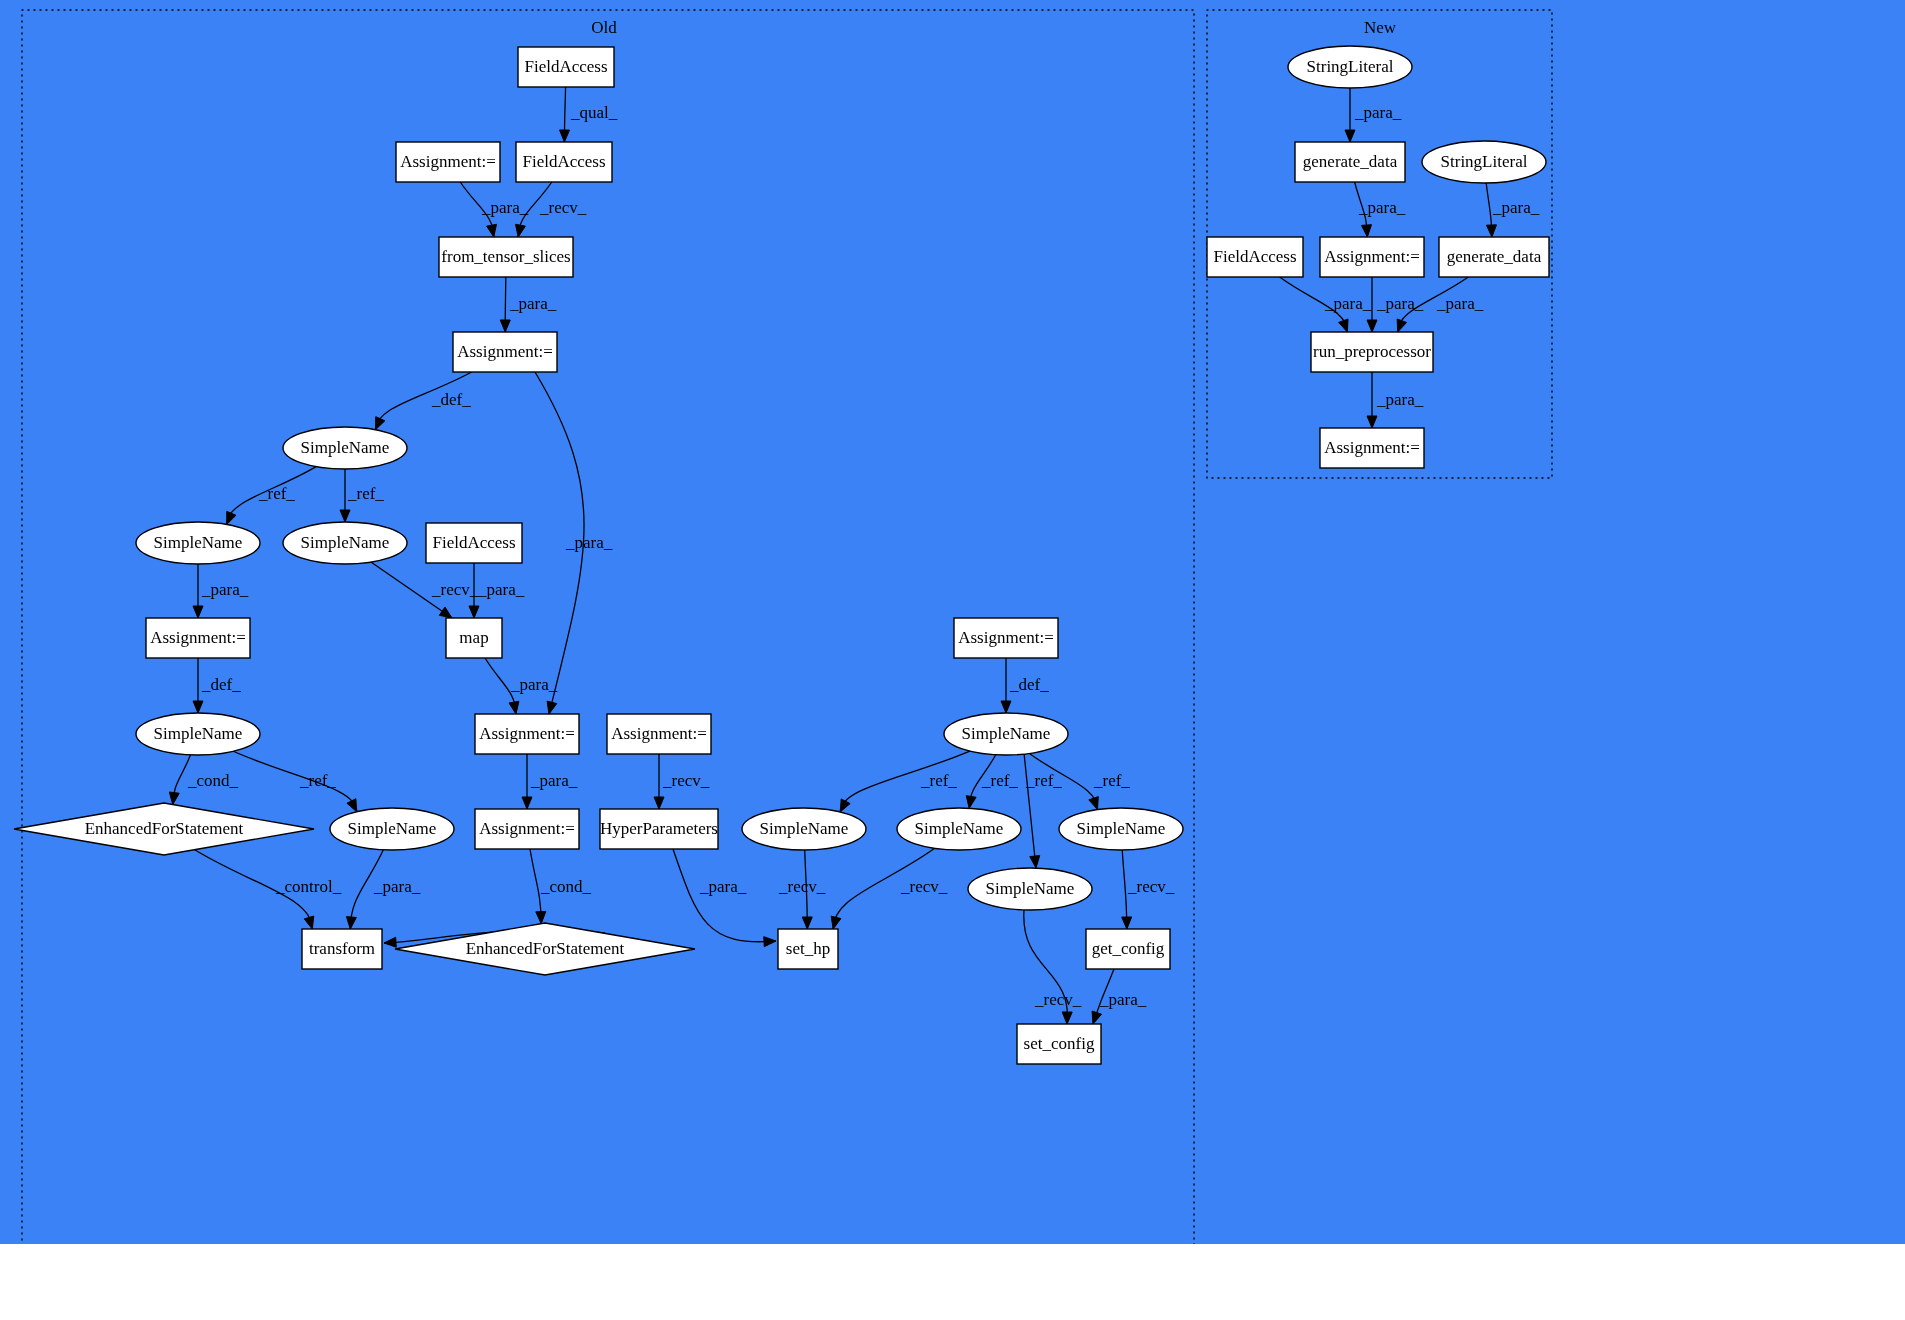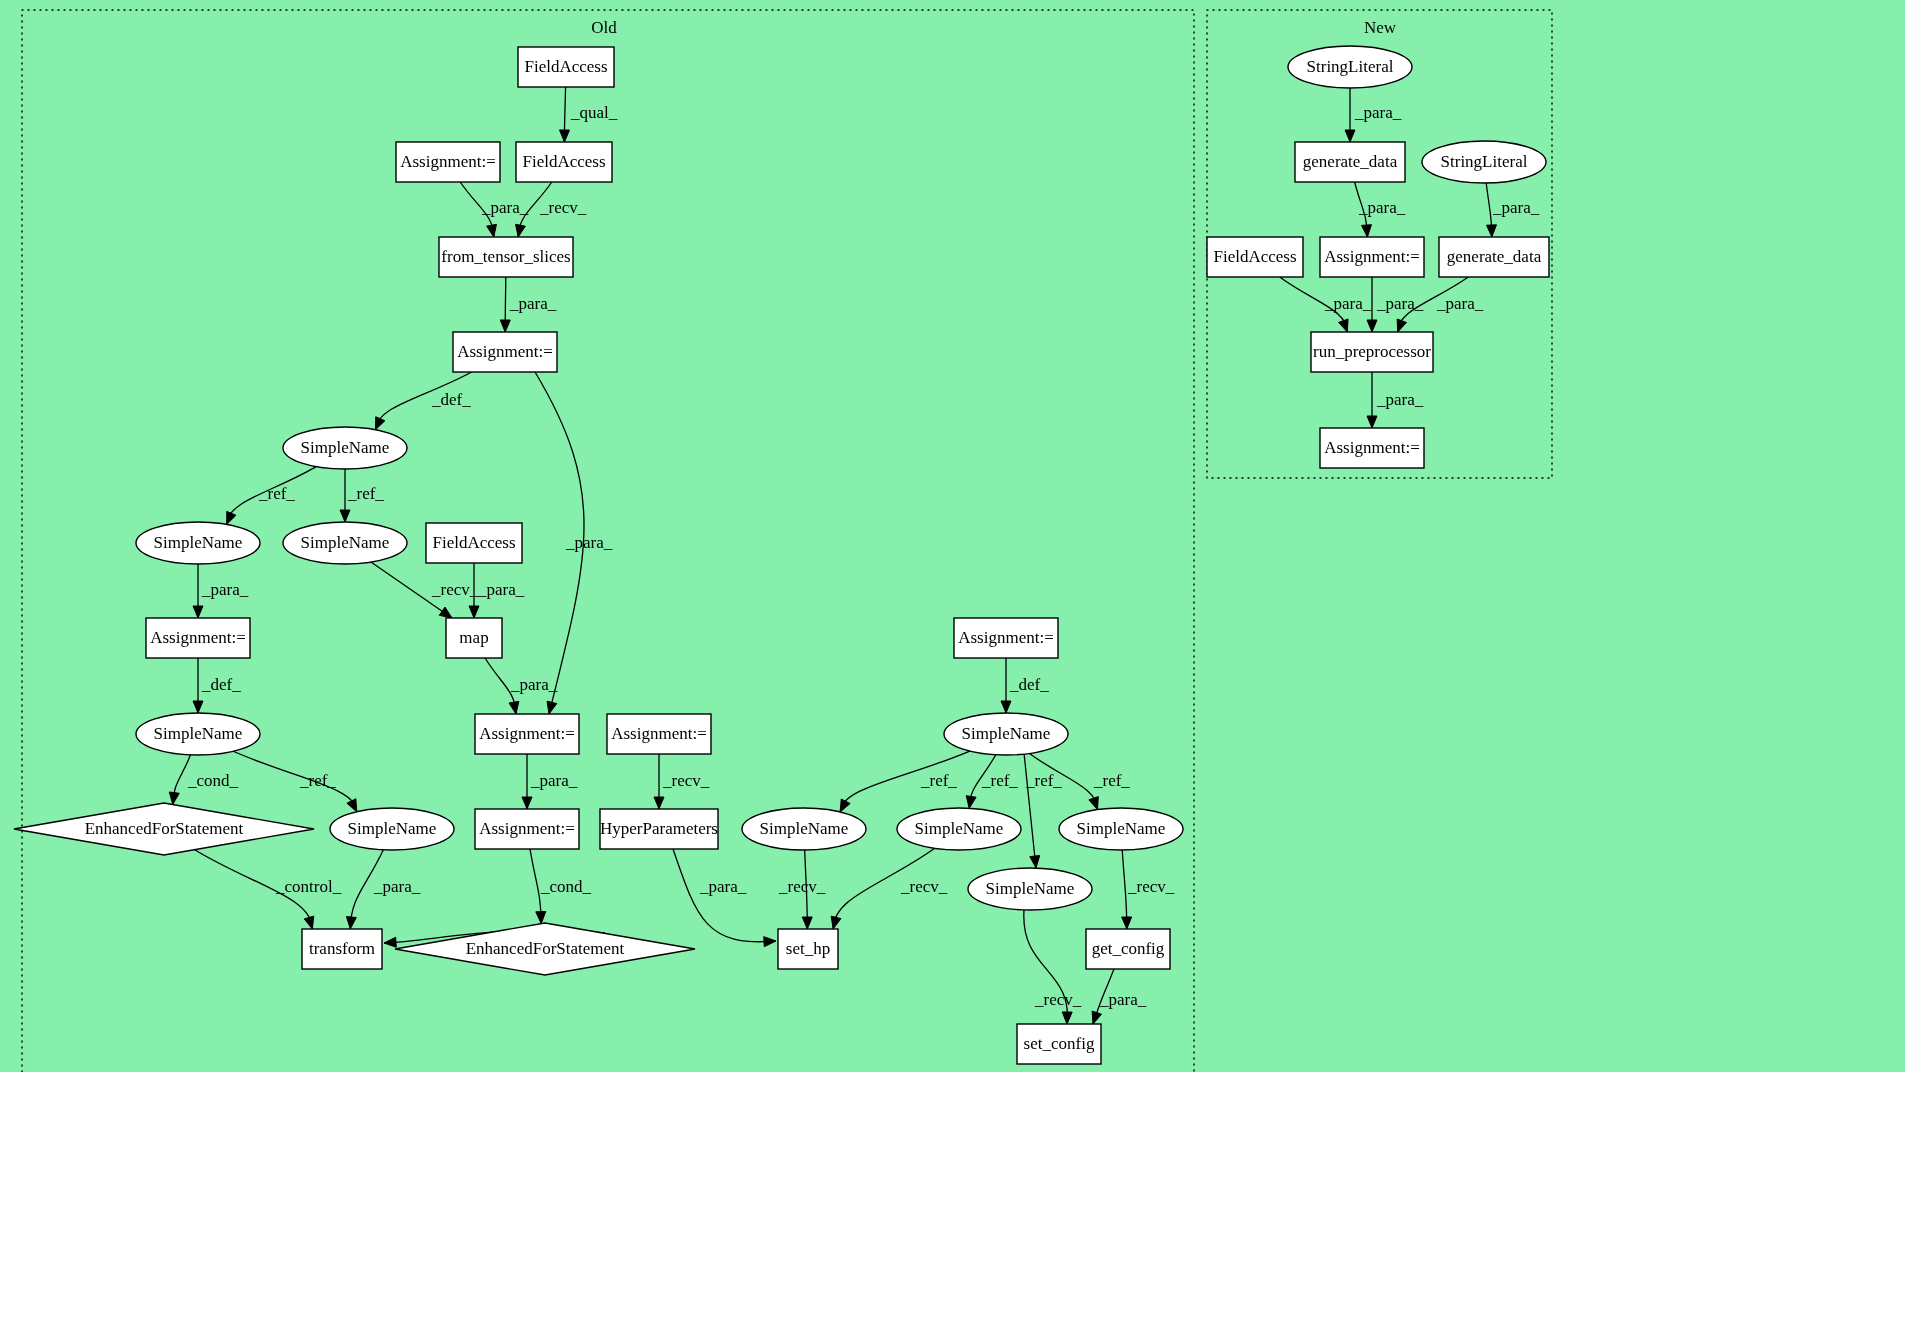--- a/index.html
+++ b/index.html
@@ -3,22 +3,22 @@
 <meta charset="utf-8">
 <style>
   html, body {
     margin: 0;
     padding: 0;
     background: #ffffff;
   }
   #canvas-wrap {
     position: relative;
     width: 1905px;
-    height: 1072px;
-    background: #86efac;
+    height: 1244px;
+    background: #3b82f6;
     font-family: "Liberation Serif", "DejaVu Serif", serif;
   }
   svg#graph {
     display: block;
     width: 1905px;
     height: 1320px;
   }
   .cluster-box {
     fill: none;
     stroke: #000000;

